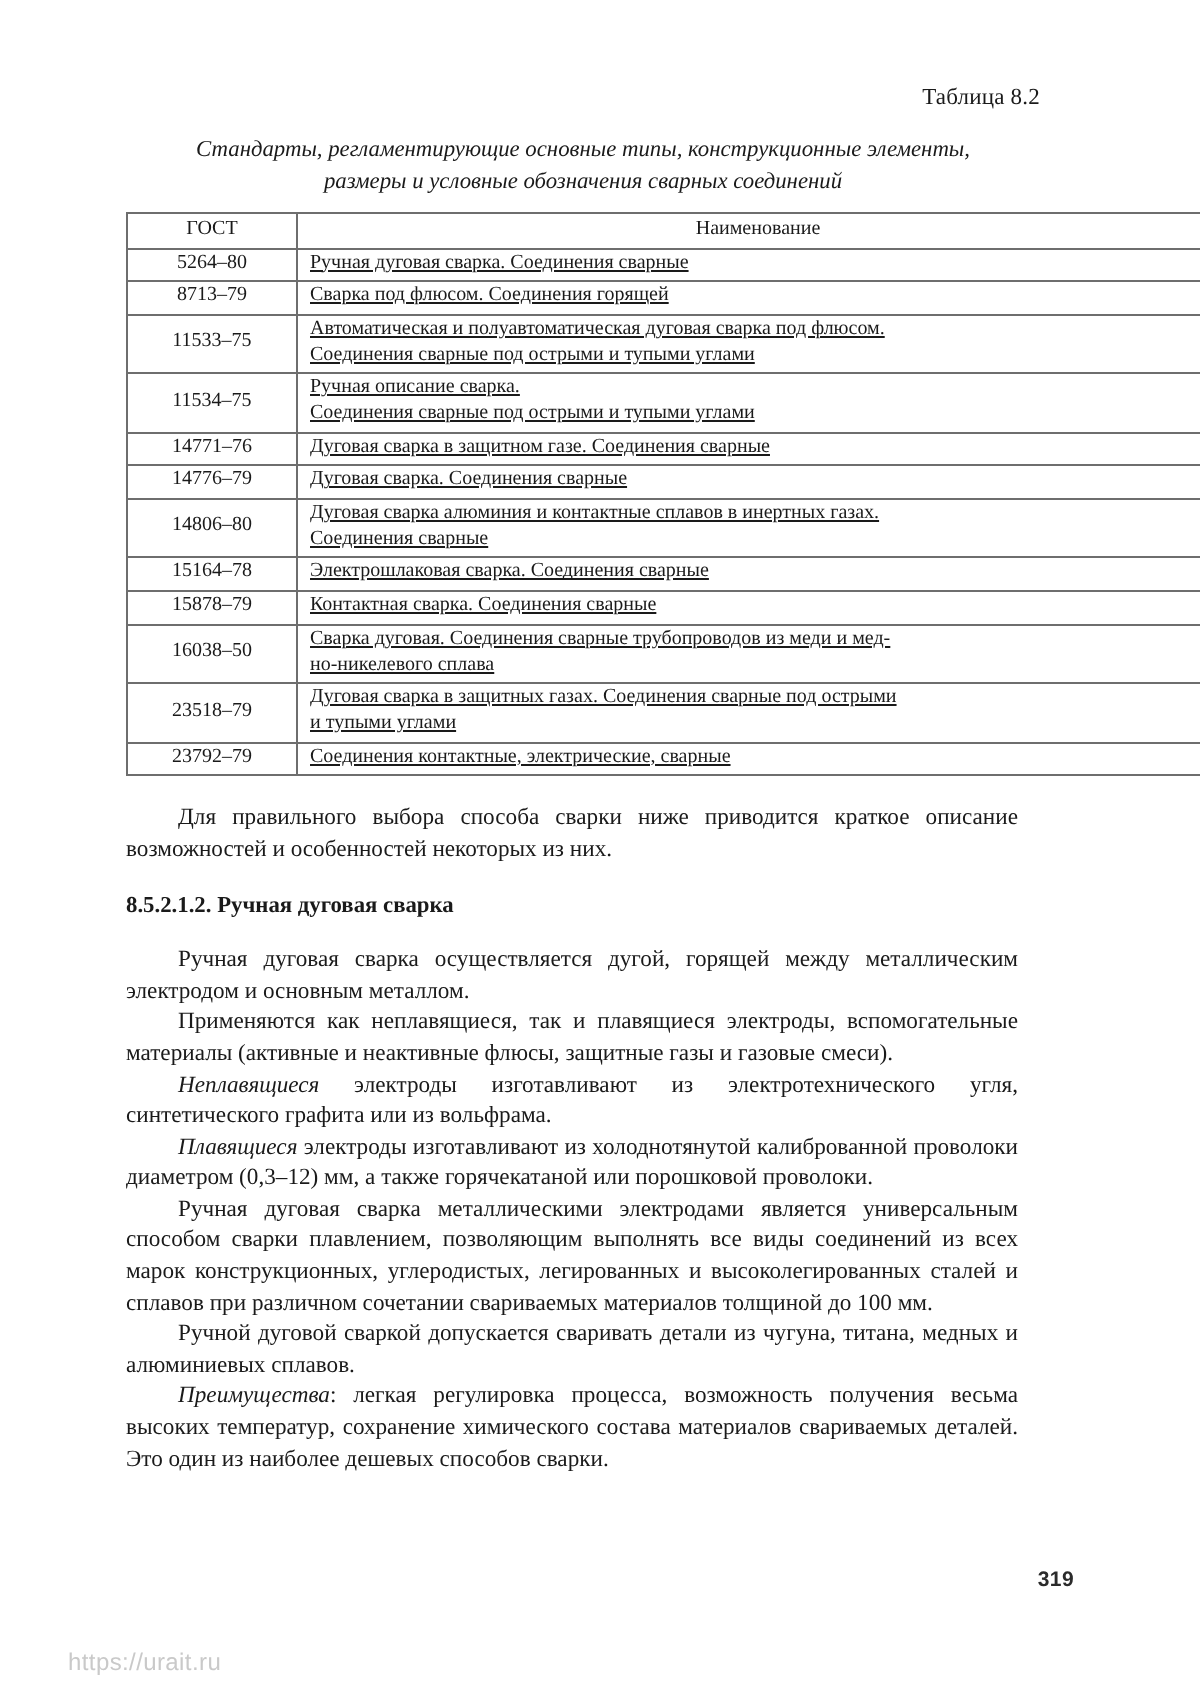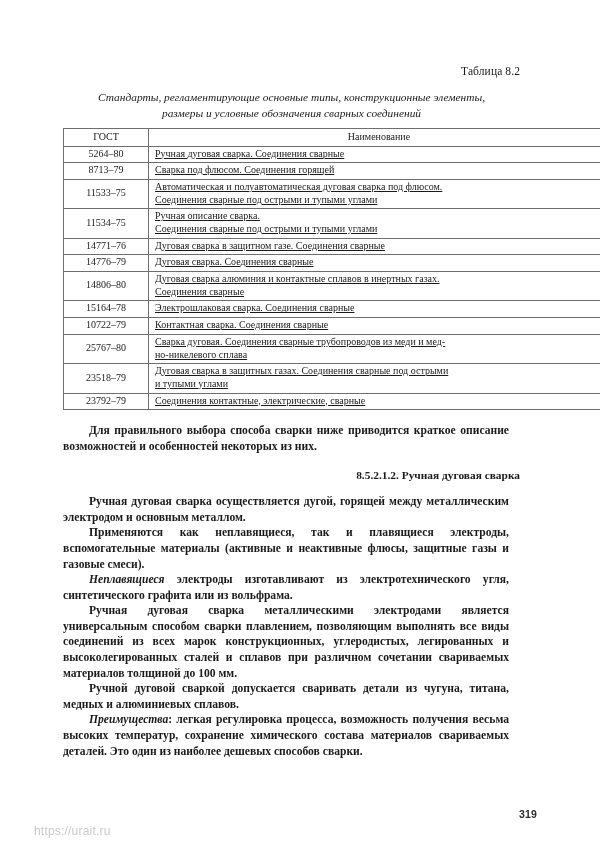--- a/index.html
+++ b/index.html
@@ -19,21 +19,21 @@
   .page {
     position: absolute;
     left: 0; top: 0;
     width: 600px;
     height: 849px;
   }
 
   .content {
     position: absolute;
     left: 63px;
-    top: 64px;
+    top: 42px;
     width: 457px;
   }
 
   
   .table-number {
     text-align: right;
     font-size: 11.5px;
     line-height: 1.35;
     letter-spacing: 0.1px;
     margin: 0 0 9px 0;
@@ -88,37 +88,36 @@
   .body-text {
     margin-top: 13px;
   }
   p.para {
     margin: 0 11px 0 0;
     text-indent: 26px;
     text-align: justify;
     font-size: 11.6px;
     line-height: 1.345;
     hyphens: none;
-    font-weight: bold;
   }
   p.para i { font-style: italic; }
 
   h3.section-heading {
-    text-align: right;
+    text-align: left;
     font-size: 11.4px;
     font-weight: bold;
     margin: 14px 0 11px 0;
     line-height: 1.3;
   }
 
   
   .page-number {
     position: absolute;
     right: 63px;
-    top: 808px;
+    top: 784px;
     font-family: "Liberation Sans", sans-serif;
     font-size: 10.5px;
     font-weight: bold;
     color: #2b2b2b;
     letter-spacing: 0.2px;
   }
 
   .watermark {
     position: absolute;
     left: 34px;
@@ -203,28 +202,28 @@
         </tr>
 
         <tr>
           <td class="col-gost">15164–78</td>
           <td class="col-name">
             <span class="ln">Электрошлаковая сварка. Соединения сварные</span>
           </td>
         </tr>
 
         <tr>
-          <td class="col-gost">10722–79</td>
+          <td class="col-gost">15878–79</td>
           <td class="col-name">
             <span class="ln">Контактная сварка. Соединения сварные</span>
           </td>
         </tr>
 
         <tr>
-          <td class="col-gost">25767–80</td>
+          <td class="col-gost">16038–50</td>
           <td class="col-name">
             <span class="ln">Сварка дуговая. Соединения сварные трубопроводов из меди и мед-</span>
             <span class="ln">но-никелевого сплава</span>
           </td>
         </tr>
 
 
         <tr>
           <td class="col-gost">23518–79</td>
           <td class="col-name">
@@ -247,20 +246,21 @@
       <p class="para">Для правильного выбора способа сварки ниже приводится краткое описание возможностей и особенностей некоторых из них.</p>
 
       <h3 class="section-heading">8.5.2.1.2. Ручная дуговая сварка</h3>
 
       <p class="para">Ручная дуговая сварка осуществляется дугой, горящей между металлическим электродом и основным металлом.</p>
 
       <p class="para">Применяются как неплавящиеся, так и плавящиеся электроды, вспомогательные материалы (активные и неактивные флюсы, защитные газы и газовые смеси).</p>
 
       <p class="para"><i>Неплавящиеся</i><span> электроды изготавливают из электротехнического угля, синтетического графита или из вольфрама.</span></p>
 
+      <p class="para"><i>Плавящиеся</i><span> электроды изготавливают из холоднотянутой калиброванной проволоки диаметром (0,3–12) мм, а также горячекатаной или порошковой проволоки.</span></p>
 
       <p class="para">Ручная дуговая сварка металлическими электродами является универсальным способом сварки плавлением, позволяющим выполнять все виды соединений из всех марок конструкционных, углеродистых, легированных и высоколегированных сталей и сплавов при различном сочетании свариваемых материалов толщиной до 100 мм.</p>
 
       <p class="para">Ручной дуговой сваркой допускается сваривать детали из чугуна, титана, медных и алюминиевых сплавов.</p>
 
       <p class="para"><i>Преимущества</i><span>: легкая регулировка процесса, возможность получения весьма высоких температур, сохранение химического состава материалов свариваемых деталей. Это один из наиболее дешевых способов сварки.</span></p>
 
     </div>
   </div>
 

